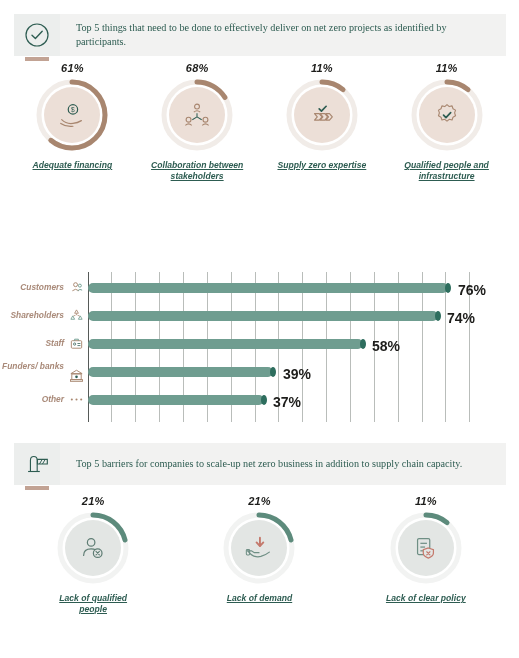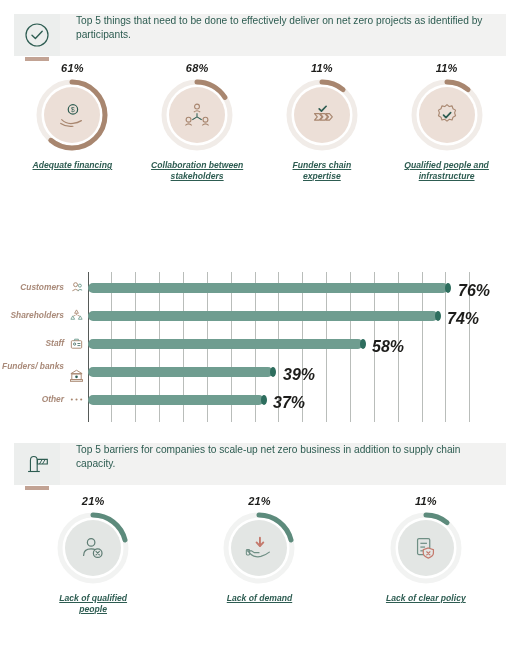--- a/index.html
+++ b/index.html
@@ -18,22 +18,23 @@
   .hdr-icon-box{
     width:46px;flex:0 0 46px;background:#eceeed;
     display:flex;align-items:center;justify-content:center;
     position:relative;
   }
   .hdr-icon-box:after{
     content:"";position:absolute;bottom:-5px;left:11px;width:24px;height:4px;
     background:#c2a394;
   }
   .hdr-text-box{
-    flex:1;background:#f2f2f1;display:flex;align-items:flex-start;
+    flex:1;background:#f2f2f1;display:flex;align-items:center;
     padding:0 10px 0 16px;
+    font-family:Liberation Serif, serif;
   }
   .hdr-text{
     font-size:10.2px;line-height:14px;color:#2d5c51;font-weight:400;
   }
 
   
   .donut-row{position:absolute;left:10px;right:10px;display:flex;}
   .donut-cell{
     flex:1;display:flex;flex-direction:column;align-items:center;
   }
@@ -69,21 +70,21 @@
   .axis{position:absolute;top:0;bottom:0;left:0;width:1px;background:#565a58;}
   .bar{
     position:absolute;height:10px;background:#6f9d90;border-radius:5px;
     left:0;
   }
   .bar-cap{
     position:absolute;width:6px;height:10px;border-radius:50%;
     background:#2e6e5e;
   }
   .bar-val{
-    position:absolute;font-size:16px;font-weight:bold;font-style:italic;
+    position:absolute;font-size:14px;font-weight:bold;
     color:#1d1d1b;white-space:nowrap;
   }
 </style>
 </head>
 <body>
 
 <div class="page">
 
   <div class="section-header" style="top:14px;">
     <div class="hdr-icon-box">
@@ -150,21 +151,21 @@
         </svg>
         <div class="donut-inner" style="background:#ecdfd7;">
           <svg width="30" height="30" viewBox="0 0 32 32">
             <path d="M8 14.5 l3 3.5 l-3 3.5 h5 l3 -3.5 l-3 -3.5 z" fill="none" stroke="#a8866f" stroke-width="1.2" stroke-linejoin="round"></path>
             <path d="M14 14.5 l3 3.5 l-3 3.5 h5 l3 -3.5 l-3 -3.5 z" fill="none" stroke="#a8866f" stroke-width="1.2" stroke-linejoin="round"></path>
             <path d="M20 14.5 l3 3.5 l-3 3.5 h4 l3 -3.5 l-3 -3.5 z" fill="none" stroke="#a8866f" stroke-width="1.2" stroke-linejoin="round"></path>
             <path d="M13 9.5 l2.4 2.4 l5 -5.2" fill="none" stroke="#2d5c51" stroke-width="1.8" stroke-linecap="round" stroke-linejoin="round"></path>
           </svg>
         </div>
       </div>
-      <div class="donut-label">Funders chain expertise</div>
+      <div class="donut-label">Supply zero expertise</div>
     </div>
 
     <div class="donut-cell">
       <div class="pct">11%</div>
       <div class="donut-wrap">
         <svg width="76" height="76" viewBox="0 0 76 76">
           <circle cx="38" cy="38" r="33" fill="none" stroke="#f1ece8" stroke-width="5"></circle>
           <circle cx="38" cy="38" r="33" fill="none" stroke="#a8866f" stroke-width="5" stroke-linecap="round" stroke-dasharray="22.8 311" transform="rotate(-90 38 38)"></circle>
         </svg>
         <div class="donut-inner" style="background:#ecdfd7;">

